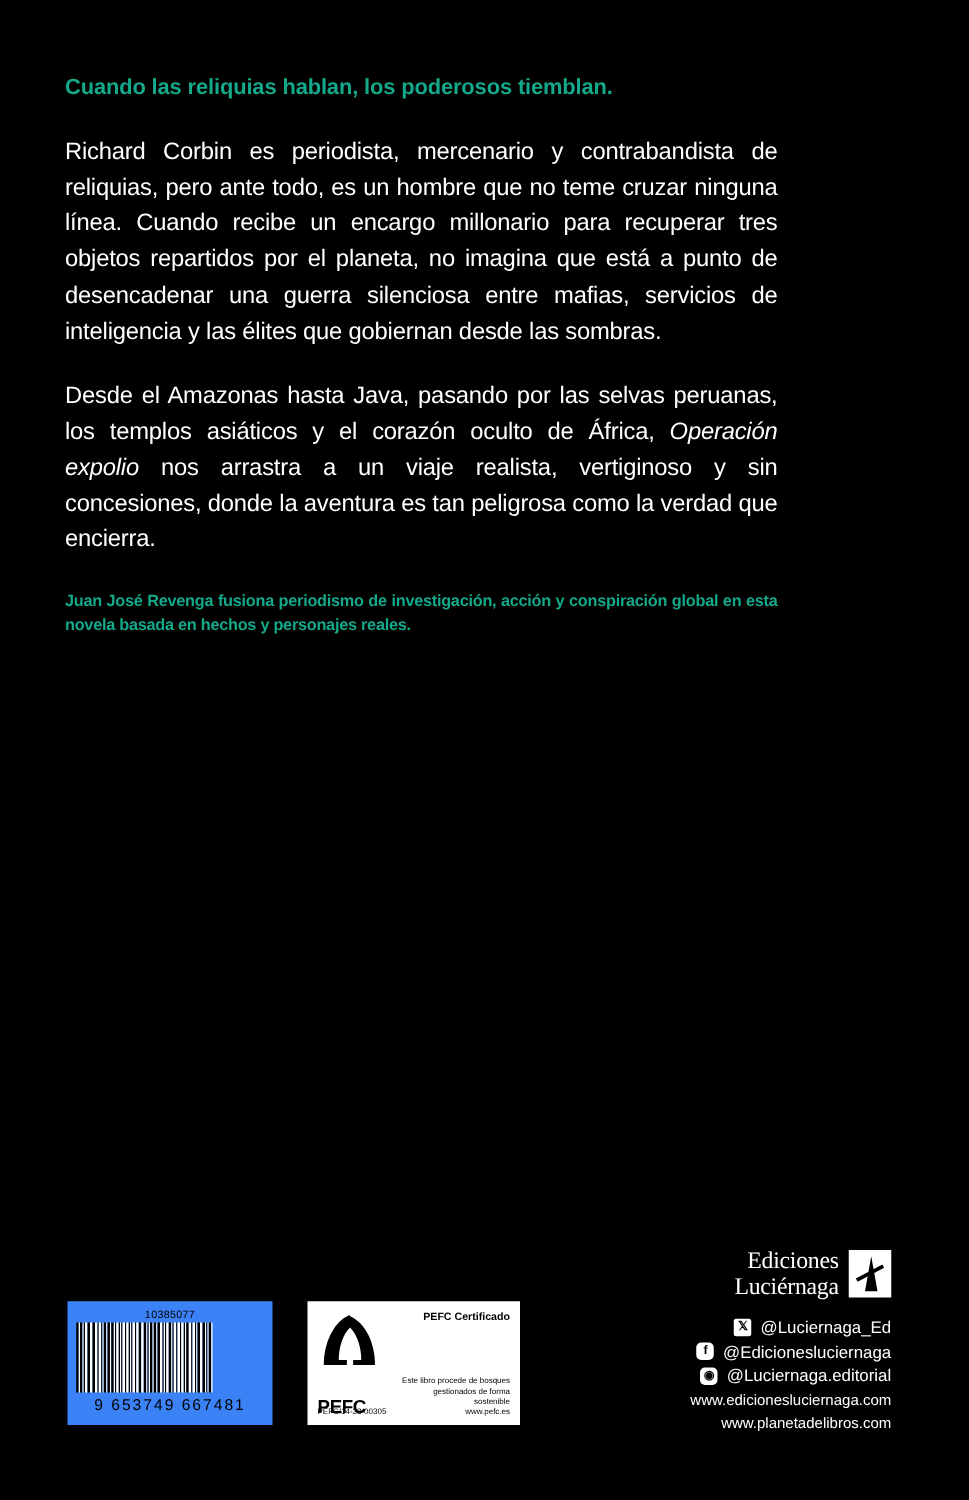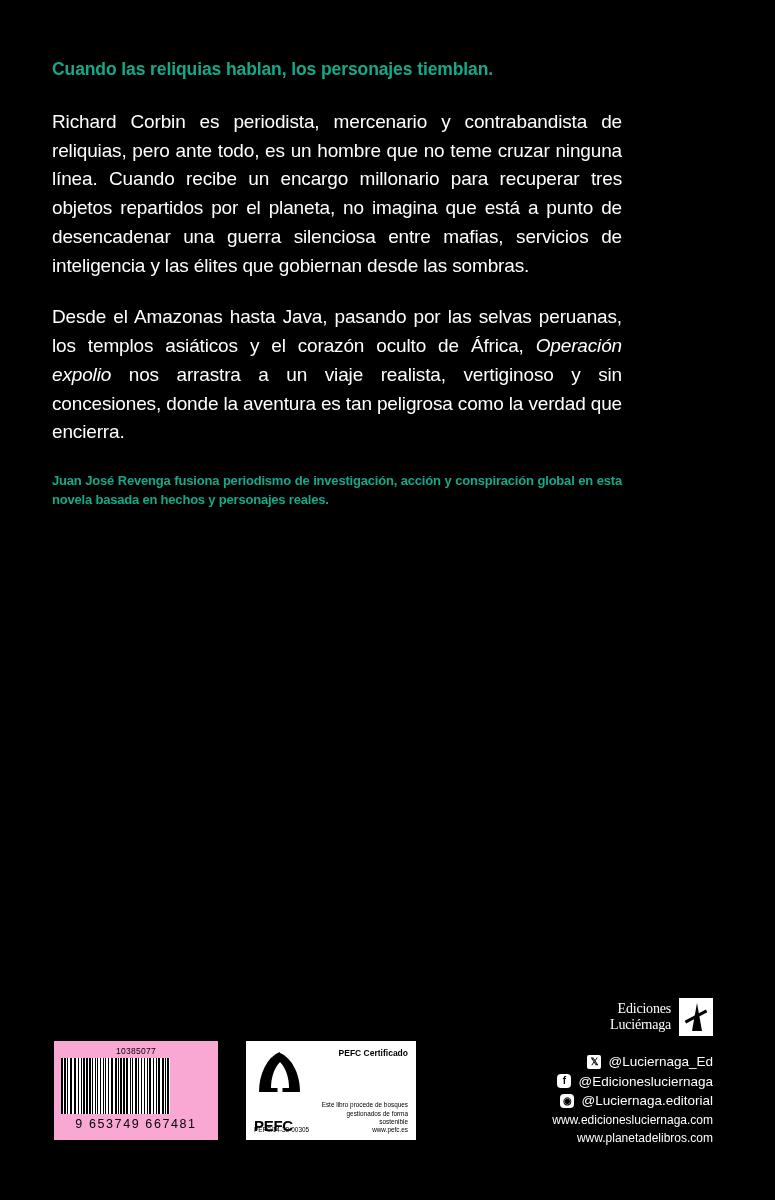--- a/index.html
+++ b/index.html
@@ -67,21 +67,21 @@
     height: 220px;
   }
 
   
   .barcode-box {
     position: absolute;
     left: 54px;
     top: 61px;
     width: 164px;
     height: 99px;
-    background: #f9a8d4;
+    background: #3b82f6;
     padding: 5px 7px 4px 7px;
   }
 
   .barcode-num-top {
     text-align: center;
     font-size: 8.5px;
     color: #000;
     font-family: "Liberation Sans", sans-serif;
     letter-spacing: 0.3px;
     margin-bottom: 2px;
@@ -189,21 +189,21 @@
 
   .pub-row {
     display: flex;
     align-items: center;
     justify-content: flex-end;
     gap: 8px;
   }
 
   .pub-name {
     color: #ffffff;
-    font-size: 14px;
+    font-size: 19px;
     line-height: 1.12;
     letter-spacing: -0.2px;
     text-align: right;
     font-family: "Liberation Serif", serif;
   }
 
   .pub-mark {
     width: 34px;
     height: 38px;
     background: #ffffff;
@@ -271,21 +271,21 @@
     color: #ffffff;
     text-align: right;
   }
 </style>
 </head>
 <body>
 
 <div class="cover">
 
   <div class="blurb">
-    <div class="tagline">Cuando las reliquias hablan, los personajes tiemblan.</div>
+    <div class="tagline">Cuando las reliquias hablan, los poderosos tiemblan.</div>
 
     <p class="para">Richard Corbin es periodista, mercenario y contrabandista de reliquias, pero ante todo, es un hombre que no teme cruzar ninguna línea. Cuando recibe un encargo millonario para recuperar tres objetos repartidos por el planeta, no imagina que está a punto de desencadenar una guerra silenciosa entre mafias, servicios de inteligencia y las élites que gobiernan desde las sombras.</p>
 
     <p class="para"><span>Desde el Amazonas hasta Java, pasando por las selvas peruanas, los templos asiáticos y el corazón oculto de África, </span><span class="ital">Operación expolio</span><span> nos arrastra a un viaje realista, vertiginoso y sin concesiones, donde la aventura es tan peligrosa como la verdad que encierra.</span></p>
 
     <p class="closing">Juan José Revenga fusiona periodismo de investigación, acción y conspiración global en esta novela basada en hechos y personajes reales.</p>
   </div>
 
   <div class="bottom">
 

